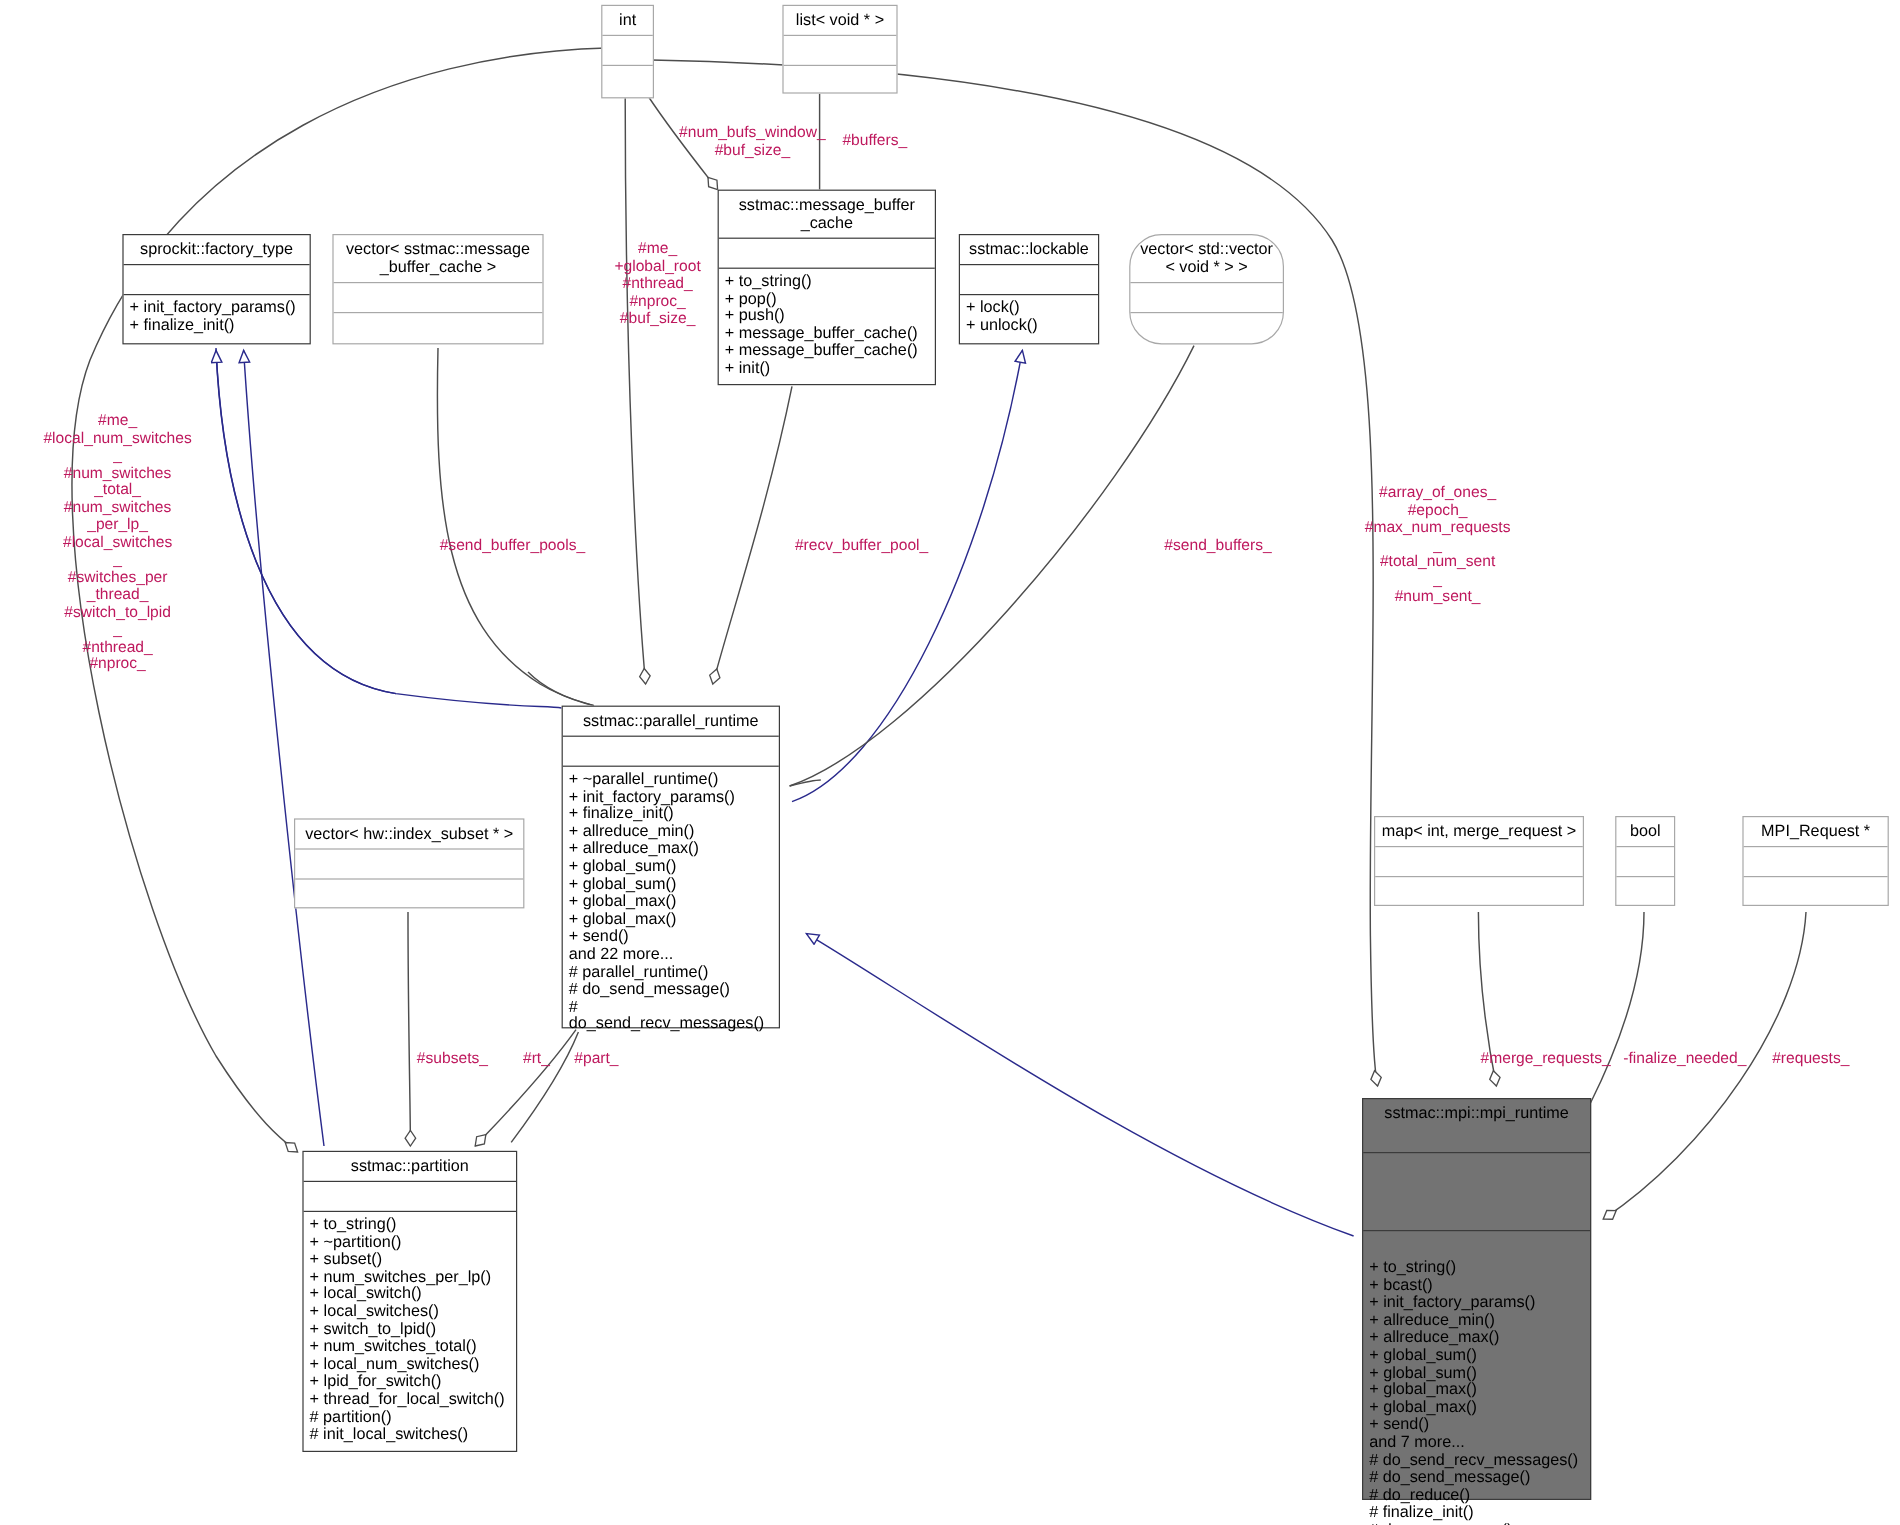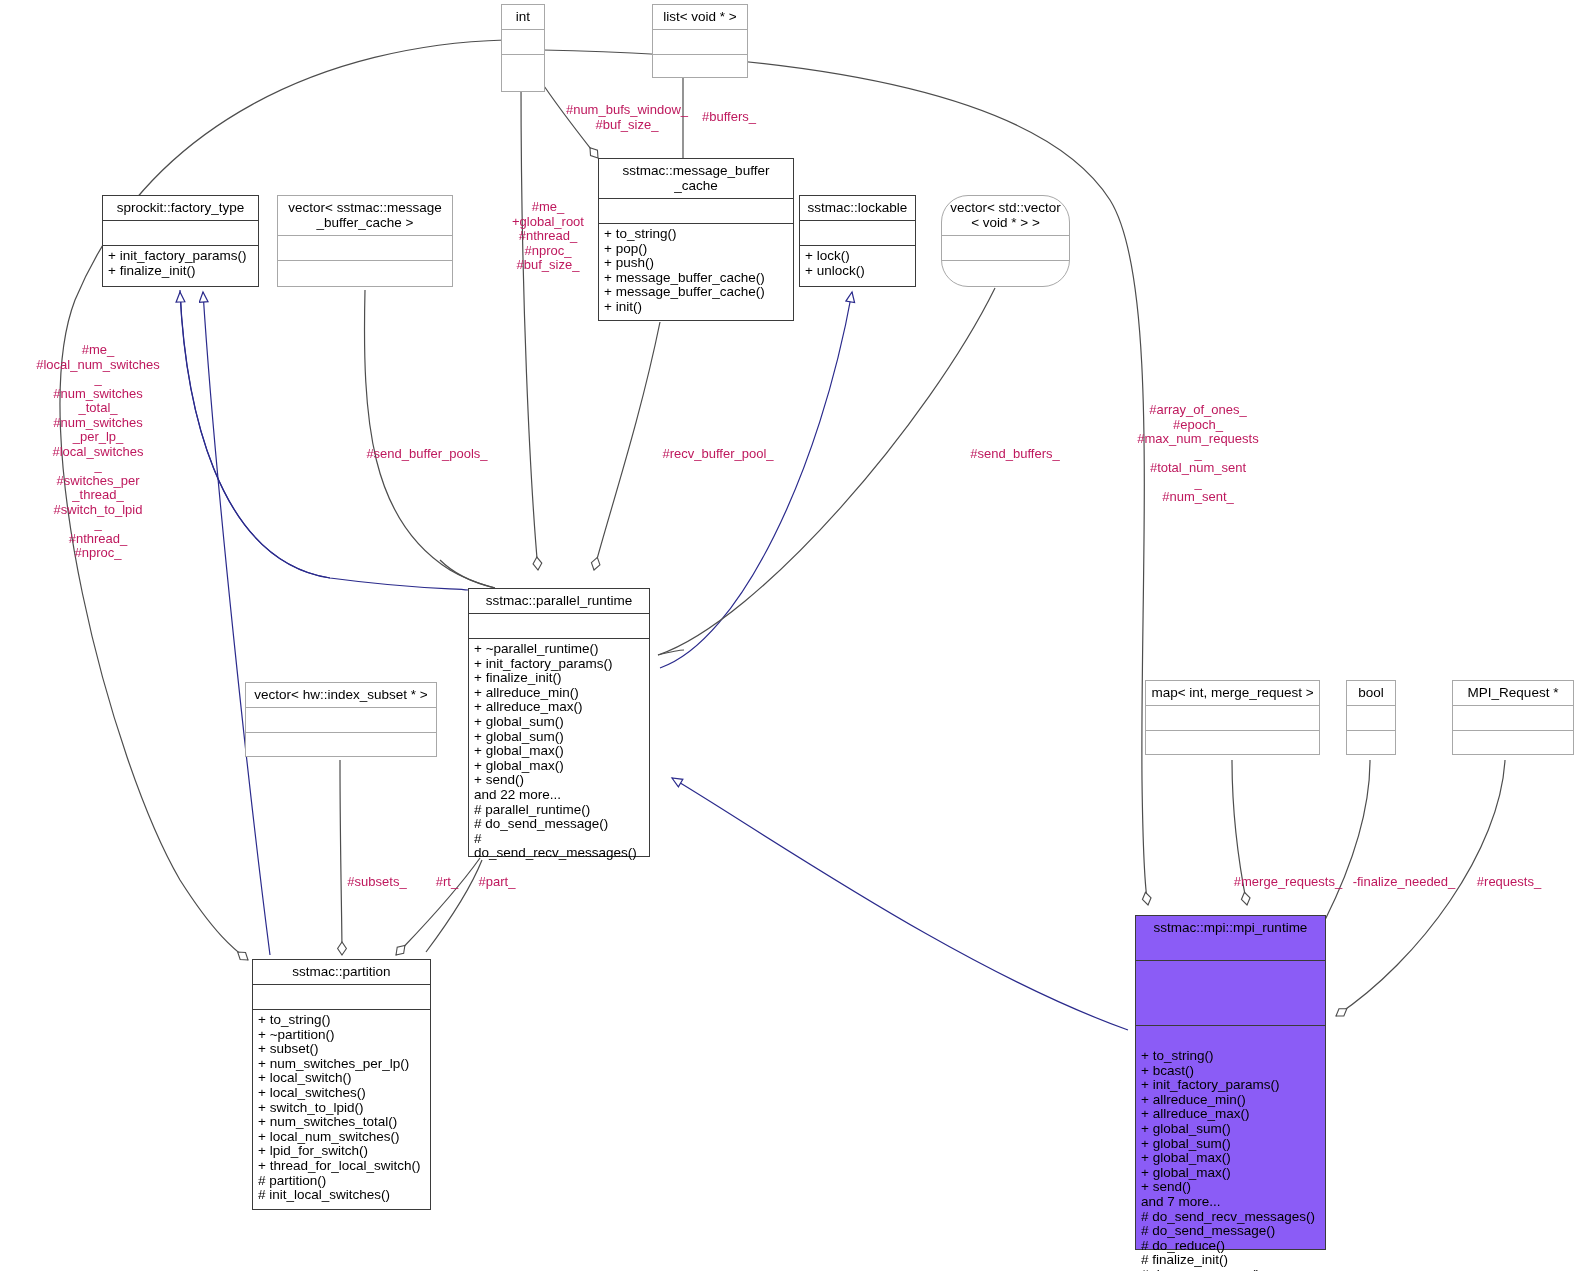--- a/index.html
+++ b/index.html
@@ -28,21 +28,21 @@
     box-sizing: border-box;
     background: #ffffff;
     border: 1px solid #a8a8a8;
     display: flex;
     flex-direction: column;
   }
   .uml-box.solid {
     border: 1px solid #3b3b3b;
   }
   .uml-box.shaded {
-    background: #8b5cf6;
+    background: #737373;
     border: 1px solid #3b3b3b;
     gap: 20px;
   }
   .uml-title {
     text-align: center;
     font-size: 13.5px;
     color: #000000;
     line-height: 15px;
     padding: 4px 4px 5px 4px;
     white-space: pre-line;
@@ -130,21 +130,21 @@
 
     <path d="M426,952 C450,920 470,890 482,860" fill="none" stroke="#4d4d4d" stroke-width="1.2"></path>
 
     <path d="M1232,760 C1232,820 1240,870 1247,905" fill="none" stroke="#4d4d4d" stroke-width="1.2" marker-end="url(#hollow-dia)"></path>
 
     <path d="M1370,760 C1370,820 1345,880 1325,920" fill="none" stroke="#4d4d4d" stroke-width="1.2"></path>
 
     <path d="M1505,760 C1500,850 1420,960 1336,1016" fill="none" stroke="#4d4d4d" stroke-width="1.2" marker-end="url(#hollow-dia)"></path>
   </svg>
 
-  <div class="uml-box" style="left:501px; top:4px; width:44px; height:88px;justify-content:center;">
+  <div class="uml-box" style="left:501px; top:4px; width:44px; height:78px;justify-content:center;">
     <div class="uml-title">int</div>
     <div class="uml-sep"></div>
     <div class="uml-attrs"></div>
     <div class="uml-sep"></div>
     <div class="uml-ops"></div>
   </div>
 
   <div class="uml-box" style="left:652px; top:4px; width:96px; height:74px;">
     <div class="uml-title">list&lt; void * &gt;</div>
     <div class="uml-sep"></div>
@@ -164,21 +164,21 @@
 
   <div class="uml-box" style="left:277px; top:195px; width:176px; height:92px;">
     <div class="uml-title">vector&lt; sstmac::message
 _buffer_cache &gt;</div>
     <div class="uml-sep"></div>
     <div class="uml-attrs"></div>
     <div class="uml-sep"></div>
     <div class="uml-ops"></div>
   </div>
 
-  <div class="uml-box solid" style="left:598px; top:158px; width:196px; height:163px;">
+  <div class="uml-box solid" style="left:598px; top:158px; width:182px; height:163px;">
     <div class="uml-title">sstmac::message_buffer
 _cache</div>
     <div class="uml-sep"></div>
     <div class="uml-attrs"></div>
     <div class="uml-sep"></div>
     <div class="uml-ops">+ to_string()
 + pop()
 + push()
 + message_buffer_cache()
 + message_buffer_cache()

